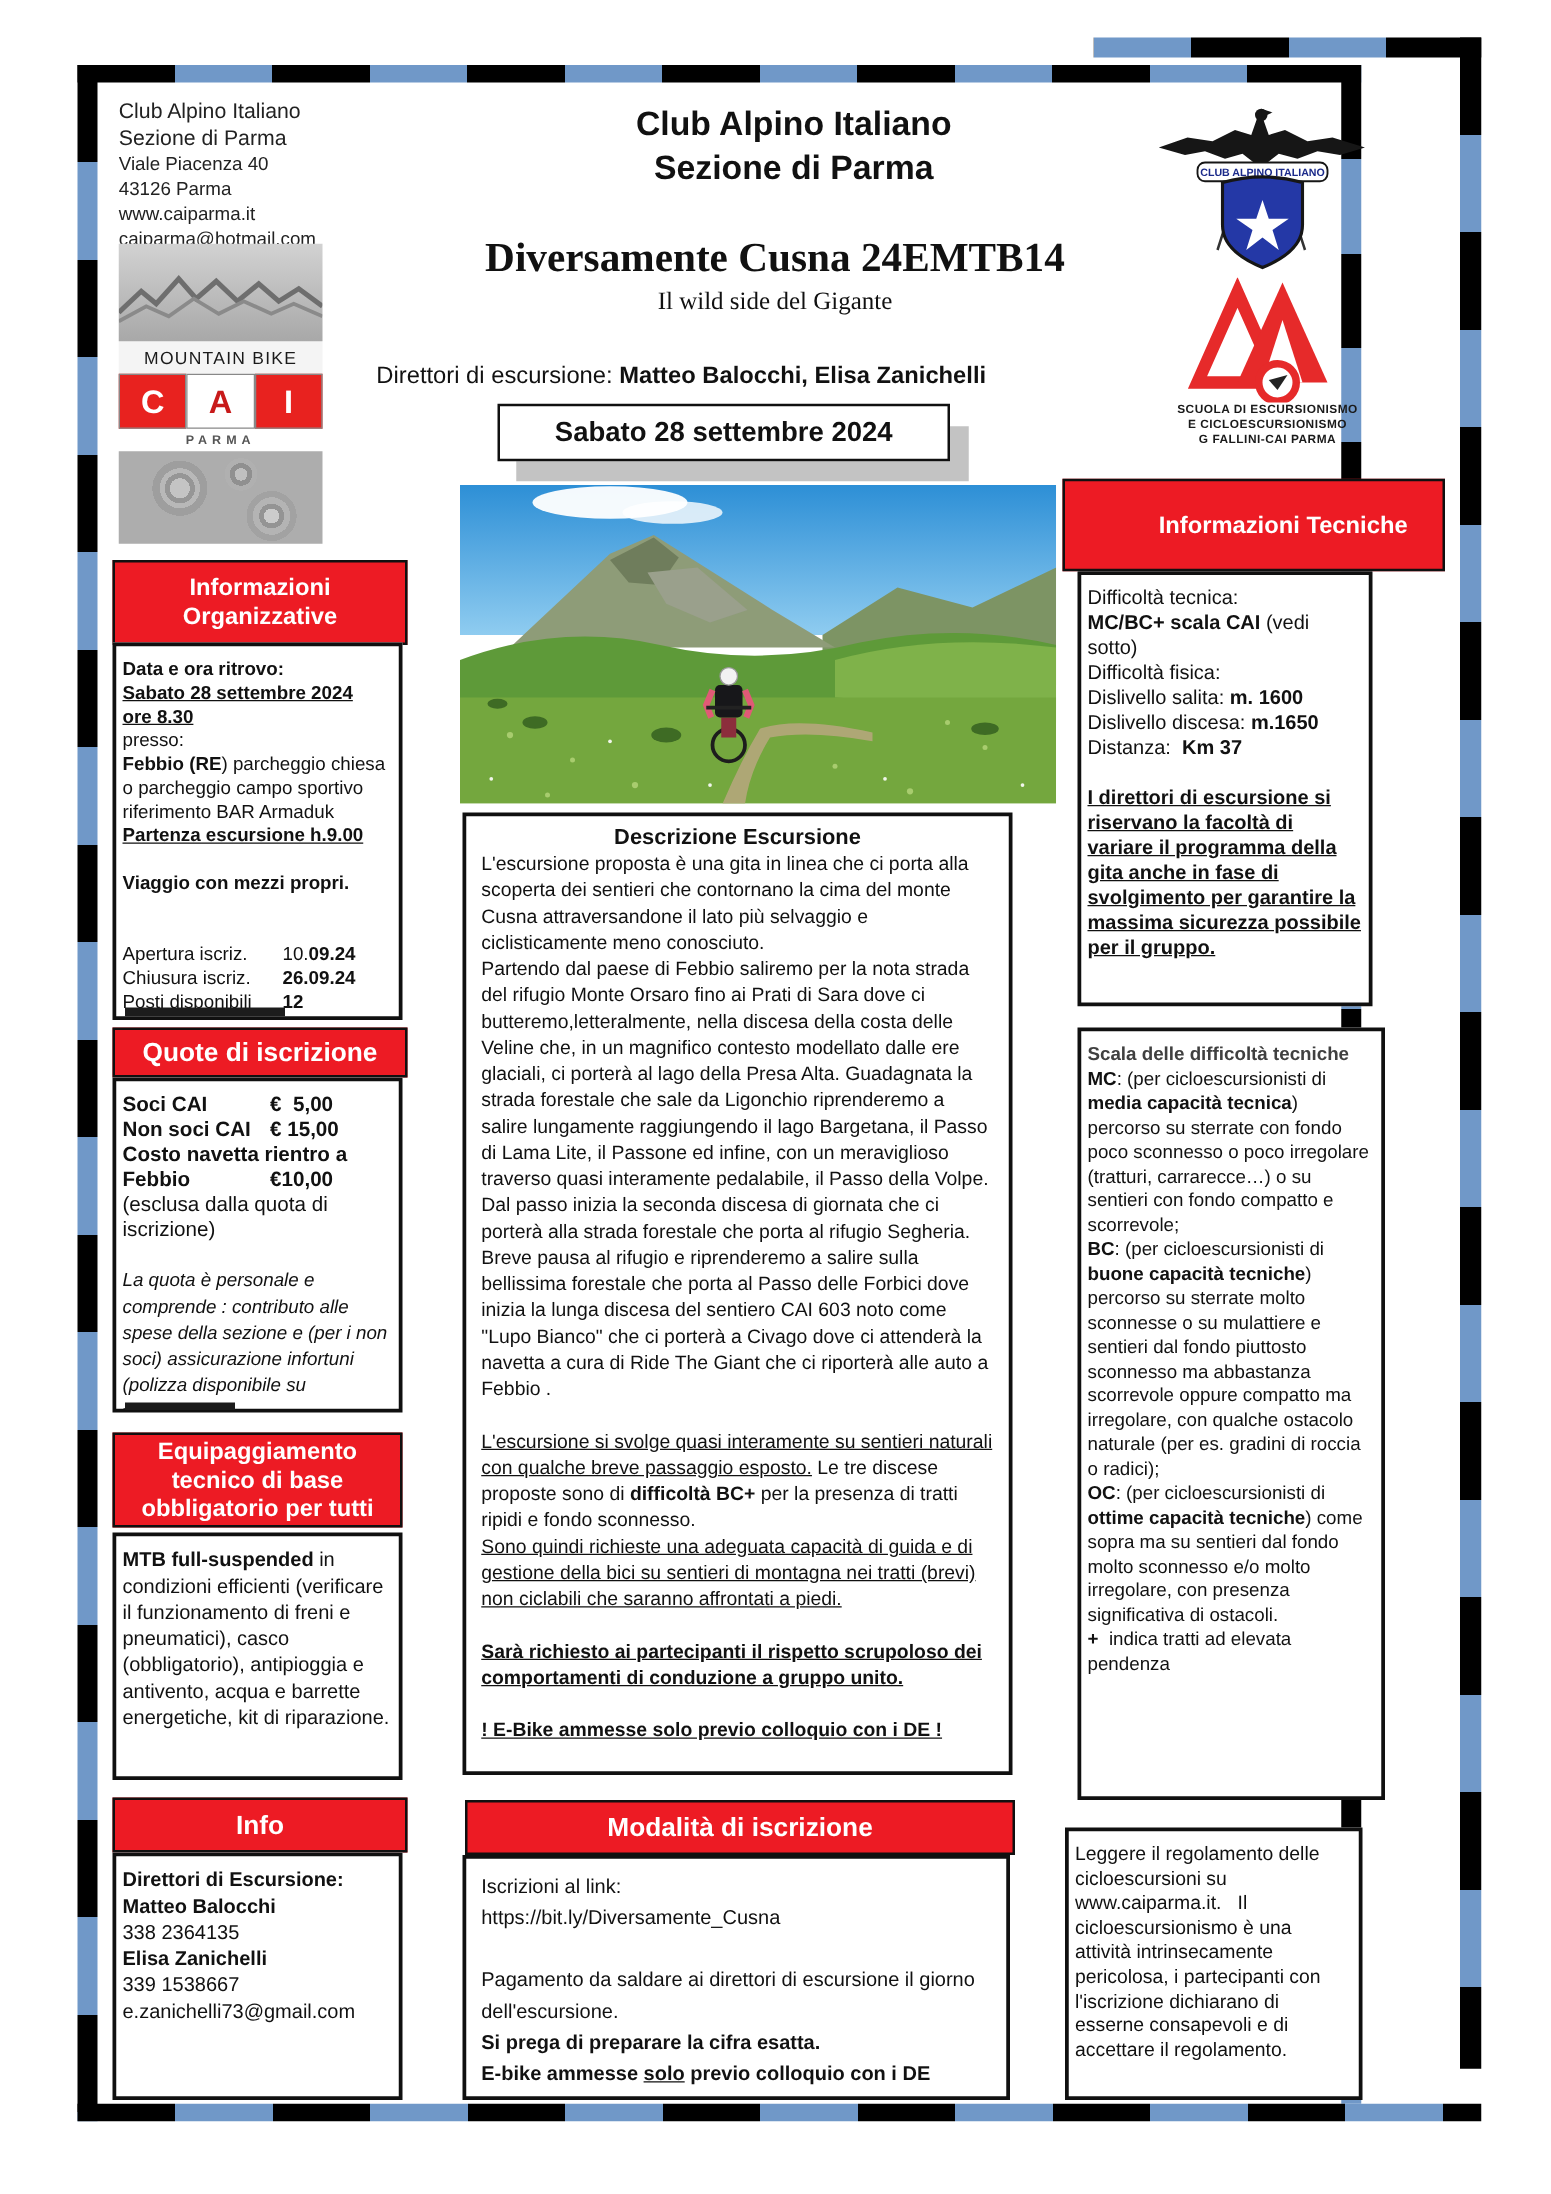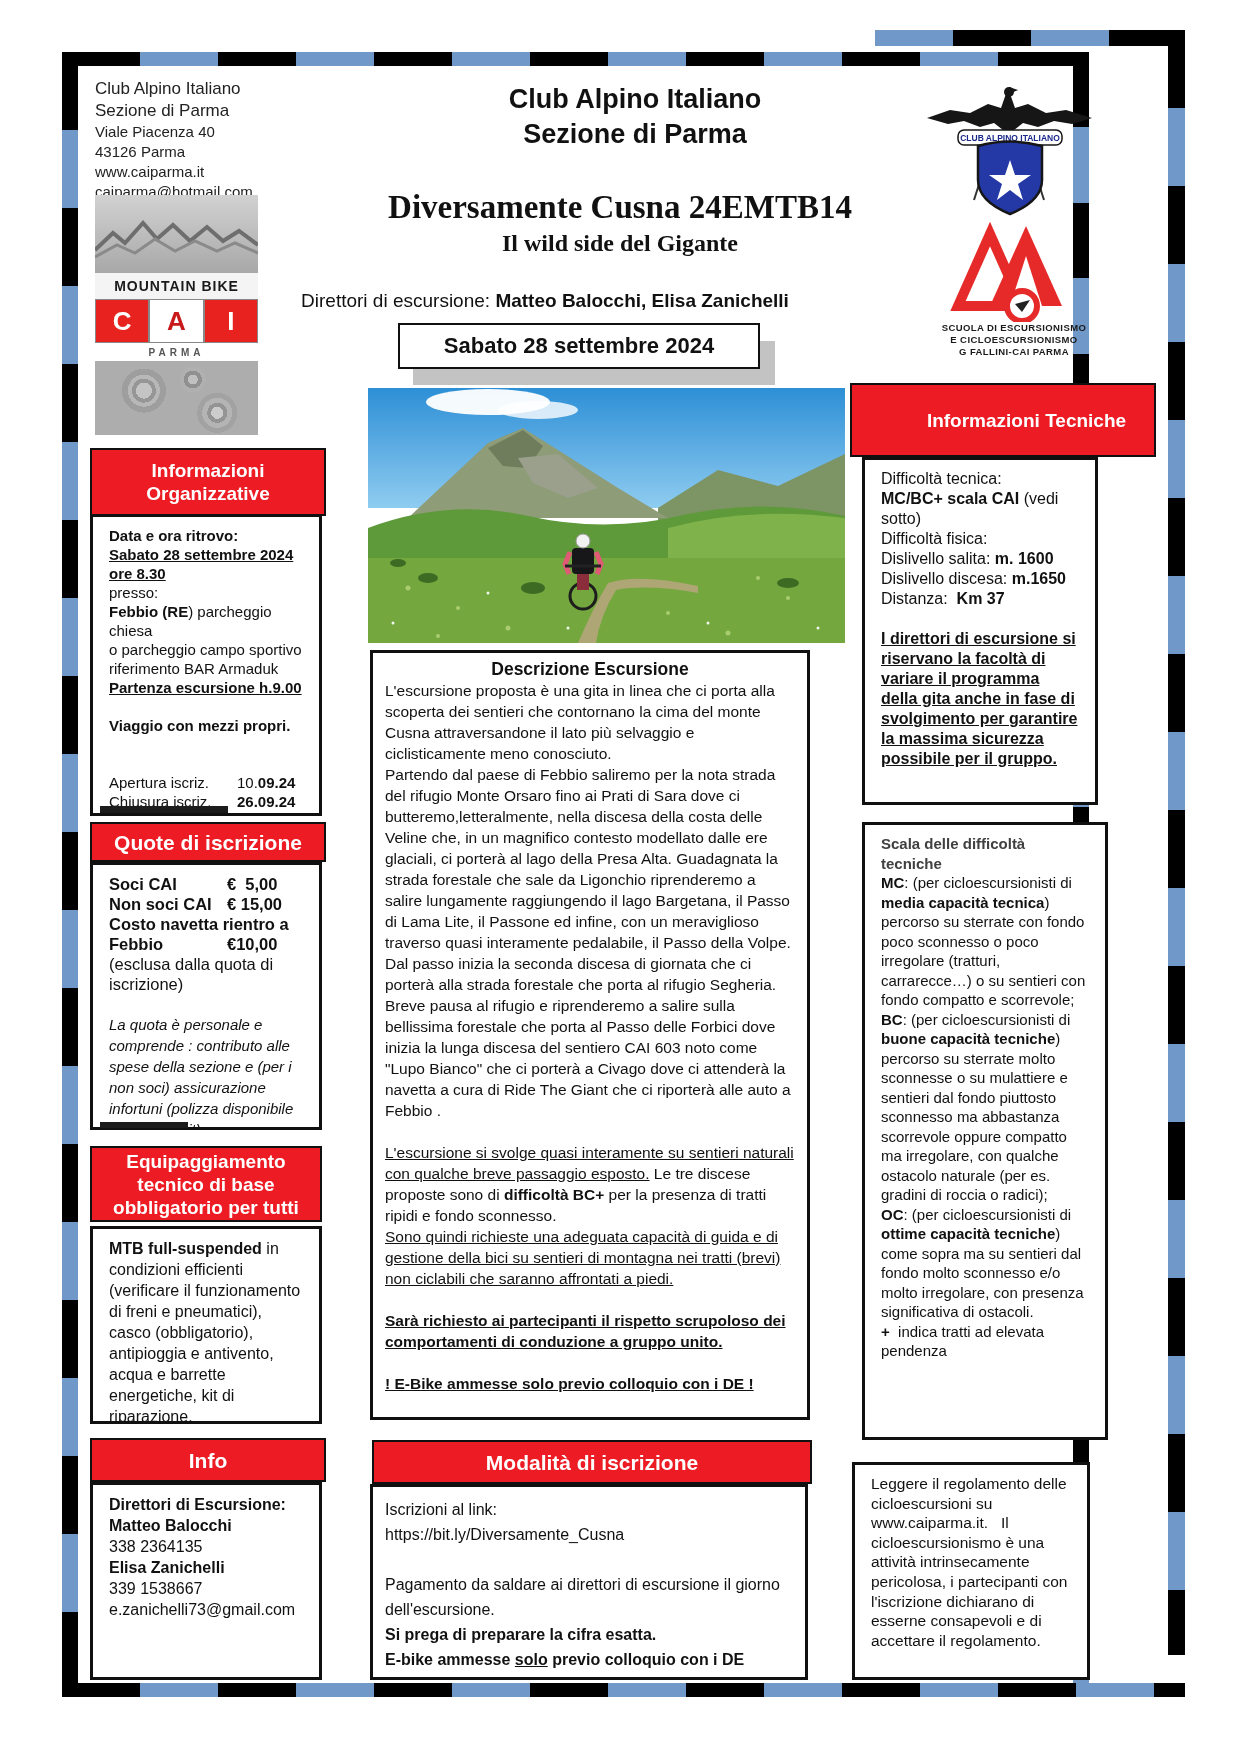--- a/index.html
+++ b/index.html
@@ -7,21 +7,21 @@
         font-family:"Liberation Sans","DejaVu Sans",sans-serif;color:#111;}
   
   .fbar{position:absolute;}
   .fb-h{background:repeating-linear-gradient(90deg,#000 0 78px,#7098c8 78px 156px);}
   .fb-h2{background:repeating-linear-gradient(90deg,#7098c8 0 78px,#000 78px 156px);}
   .fb-v{background:repeating-linear-gradient(180deg,#000 0 78px,#7098c8 78px 156px);}
   .fb-v2{background:repeating-linear-gradient(180deg,#000 0 75px,#7098c8 75px 151px);}
   
   .red-hd{position:absolute;background:#ed1b24;border:2px solid #101010;color:#fff;font-weight:bold;
           display:flex;align-items:center;justify-content:center;text-align:center;font-size:19px;line-height:23px;}
-  .wbox{position:absolute;background:#fff;border:3px solid #101010;padding:9px 16px;overflow:hidden;box-sizing:border-box;}
+  .wbox{position:absolute;background:#fff;border:3px solid #101010;padding:9px 5px;overflow:hidden;box-sizing:border-box;}
   .para{min-height:1em;}
   .b{font-weight:bold}.u{text-decoration:underline}.i{font-style:italic}.r{color:#404040}
   .center{text-align:center}
   .t18{font-size:17.5px}
   .lab{display:inline-block;width:128px}
   .lab2{display:inline-block;width:118px}
   
   .org-box{font-size:15px;line-height:19px;}
   .quote-box{font-size:16.5px;line-height:20px;}
   .quote-box .i{font-size:15px;}
@@ -38,21 +38,21 @@
   .addr .big{font-size:17px;line-height:22px;}
   .chead{position:absolute;text-align:center;font-weight:bold;}
   .serif{font-family:"Liberation Serif","DejaVu Serif",serif;}
   .datebox{position:absolute;left:398px;top:323px;width:362px;height:46px;background:#fff;border:2.5px solid #101010;
            display:flex;align-items:center;justify-content:center;font-size:22px;font-weight:bold;z-index:3;box-sizing:border-box;}
   .dateshadow{position:absolute;left:413px;top:341px;width:362px;height:44px;background:#c3c3c3;z-index:2;}
   
   .mtblogo{position:absolute;left:95px;top:195px;width:163px;z-index:4;}
   .mtb-mtns{height:78px;background:linear-gradient(#d2d2d2,#a8a8a8);position:relative;overflow:hidden;}
   .mtb-band{height:26px;background:#f4f4f4;display:flex;align-items:center;justify-content:center;
-            font-weight:bold;font-size:14px;letter-spacing:1px;color:#1a1a1a;}
+            font-weight:normal;font-size:14px;letter-spacing:1px;color:#1a1a1a;}
   .mtb-cai{display:flex;height:44px;}
   .mtb-cai div{flex:1;display:flex;align-items:center;justify-content:center;font-weight:bold;font-size:26px;border:1px solid #888;}
   .cai-red{background:#e8221f;color:#fff;}
   .cai-white{background:#fff;color:#c81a1a;}
   .mtb-parma{height:18px;background:#fff;display:flex;align-items:center;justify-content:center;
              font-size:10px;font-weight:bold;letter-spacing:4px;color:#555;}
   .mtb-gears{height:74px;background:#adadad;
      background-image:radial-gradient(circle at 30% 40%,#c4c4c4 0 8px,#969696 8px 12px,#b8b8b8 12px 16px,#9e9e9e 16px 22px,transparent 22px),
                       radial-gradient(circle at 75% 70%,#cccccc 0 6px,#949494 6px 10px,#b4b4b4 10px 15px,#a2a2a2 15px 20px,transparent 20px),
                       radial-gradient(circle at 60% 25%,#c0c0c0 0 5px,#909090 5px 9px,#b0b0b0 9px 13px,transparent 13px);}
@@ -94,21 +94,21 @@
       <div class="cai-white">A</div>
       <div class="cai-red">I</div>
     </div>
     <div class="mtb-parma">PARMA</div>
     <div class="mtb-gears"></div>
   </div>
 
   <div class="chead" style="left:370px;top:84px;width:530px;font-size:27px;">Club Alpino Italiano</div>
   <div class="chead" style="left:370px;top:119px;width:530px;font-size:27px;">Sezione di Parma</div>
   <div class="chead serif" style="left:300px;top:189px;width:640px;font-size:33px;">Diversamente Cusna 24EMTB14</div>
-  <div class="chead serif" style="left:300px;top:230px;width:640px;font-size:24px;font-weight:bold;">Il wild side del Gigante</div>
+  <div class="chead serif" style="left:300px;top:230px;width:640px;font-size:20px;font-weight:normal;">Il wild side del Gigante</div>
   <div style="position:absolute;left:240px;top:290px;width:610px;text-align:center;font-size:19px;">
     <span>Direttori di escursione: </span><span class="b">Matteo Balocchi, Elisa Zanichelli</span>
   </div>
   <div class="dateshadow"></div>
   <div class="datebox">Sabato 28 settembre 2024</div>
 
   <div style="position:absolute;left:922px;top:80px;width:180px;height:150px;">
     <svg width="180" height="150" viewBox="0 0 180 150">
       <path d="M5,38 L28,30 L48,33 L66,24 L79,28 L86,8 L93,28 L106,24 L124,33 L144,30 L170,38 L150,44 L132,41 L116,47 L101,43 L92,50 L81,50 L72,43 L58,47 L42,41 L26,44 Z" fill="#161616"></path>
       <circle cx="87" cy="12" r="5" fill="#161616"></circle>

